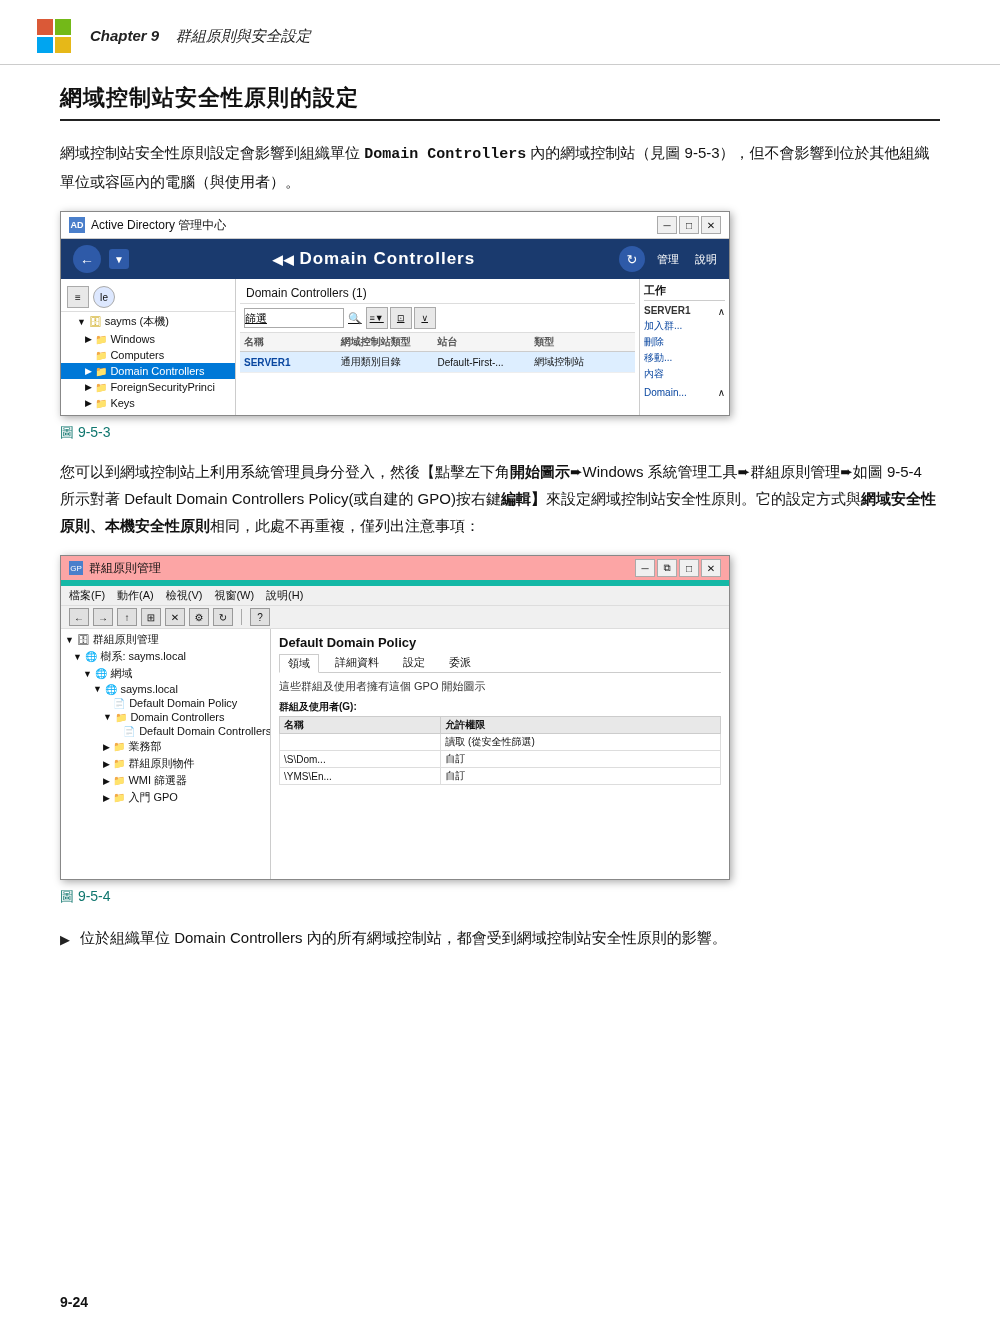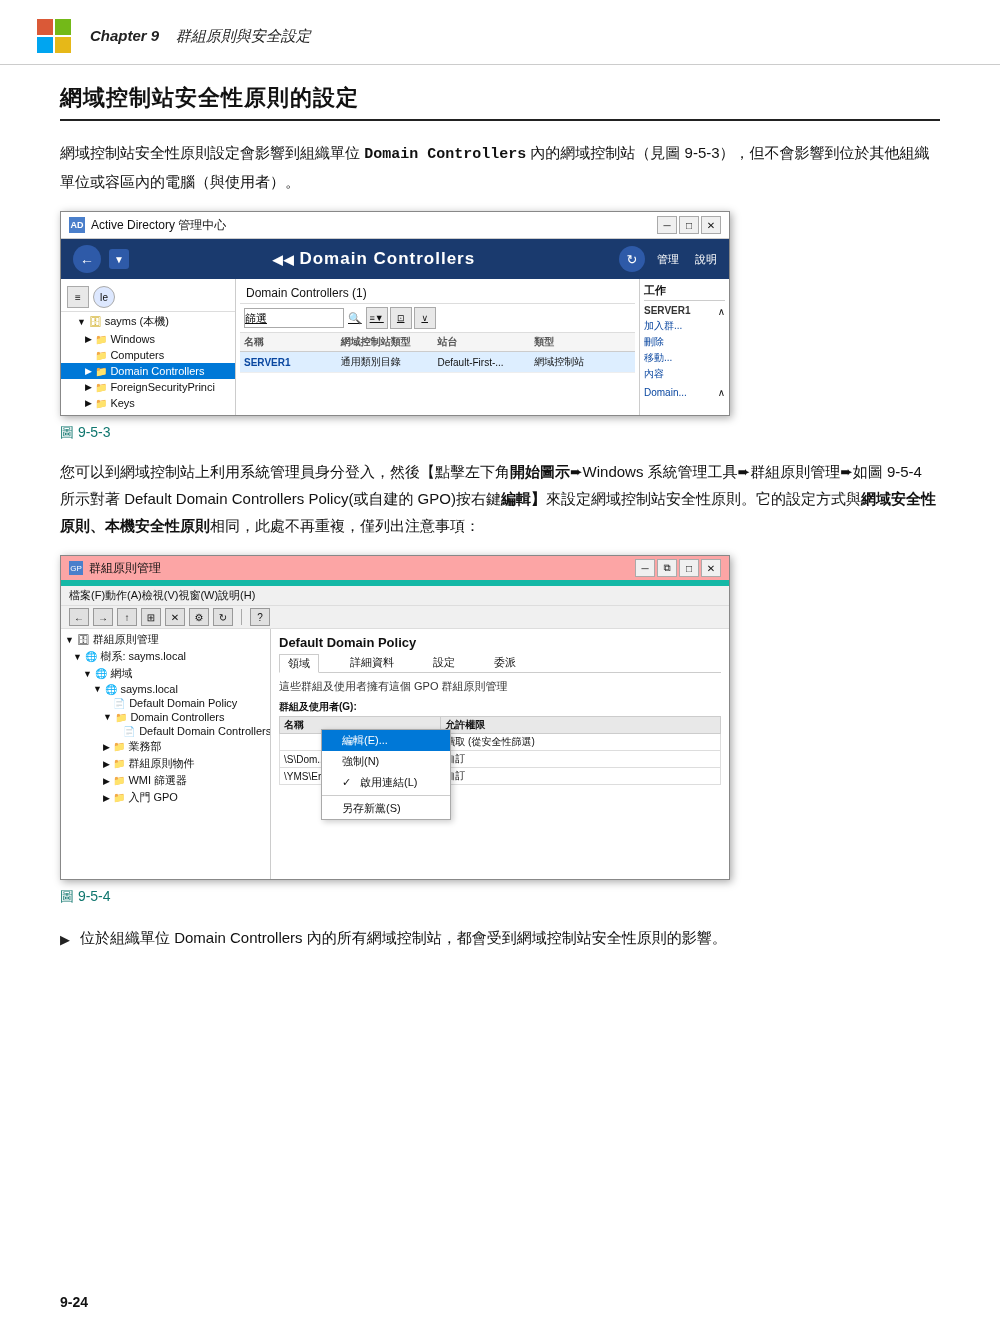--- a/index.html
+++ b/index.html
@@ -263,20 +263,21 @@
       border-bottom: 6px solid #14b8a6;
       display: flex;
       align-items: center;
       justify-content: space-between;
       padding: 3px 8px;
     }
     .gpo-menu-bar {
       background: #f0f0f0;
       border-bottom: 1px solid #ddd;
       display: flex;
+      gap: 12px;
       padding: 2px 8px;
       font-size: 11px;
     }
     .gpo-toolbar {
       background: #f0f0f0;
       border-bottom: 1px solid #ddd;
       display: flex;
       align-items: center;
       padding: 2px 8px;
       gap: 4px;
@@ -318,21 +319,21 @@
       font-size: 11px;
       position: relative;
     }
     .gpo-right-title {
       font-size: 13px;
       font-weight: bold;
       margin-bottom: 4px;
     }
     .gpo-tabs {
       display: flex;
-      gap: 23px;
+      gap: 8px;
       border-bottom: 1px solid #ccc;
       margin-bottom: 6px;
       font-size: 11px;
     }
     .gpo-tab {
       padding: 1px 8px;
       cursor: pointer;
     }
     .gpo-tab.active {
       border: 1px solid #ccc;
@@ -664,21 +665,21 @@
         </div>
 
         <div class="gpo-right">
           <div class="gpo-right-title">Default Domain Policy</div>
           <div class="gpo-tabs">
             <span class="gpo-tab active">領域</span>
             <span class="gpo-tab">詳細資料</span>
             <span class="gpo-tab">設定</span>
             <span class="gpo-tab">委派</span>
           </div>
-          <div class="gpo-desc">這些群組及使用者擁有這個 GPO 群組原則管理</div>
+          <div class="gpo-desc">這些群組及使用者擁有這個 GPO 開始圖示</div>
           <div class="gpo-group-title">群組及使用者(G):</div>
           <table class="gpo-table">
             <thead>
               <tr>
                 <th>名稱</th>
                 <th>允許權限</th>
               </tr>
             </thead>
             <tbody>
               <tr>
@@ -689,30 +690,20 @@
                 <td>\S\Dom...</td>
                 <td>自訂</td>
               </tr>
               <tr>
                 <td>\YMS\En...</td>
                 <td>自訂</td>
               </tr>
             </tbody>
           </table>
 
-          <div class="context-menu">
-            <div class="ctx-item active-item">編輯(E)...</div>
-            <div class="ctx-item">強制(N)</div>
-            <div class="ctx-item">
-              <span class="ctx-check">✓</span>
-              啟用連結(L)
-            </div>
-            <div class="ctx-separator"></div>
-            <div class="ctx-item">另存新黨(S)</div>
-          </div>
         </div>
       </div>
     </div>
     <div class="figure-caption">圖 9-5-4</div>
   </div>
 
   <div class="bullet-section">
     <div class="bullet-item">
       <span class="bullet-arrow">▶</span>
       <span>

